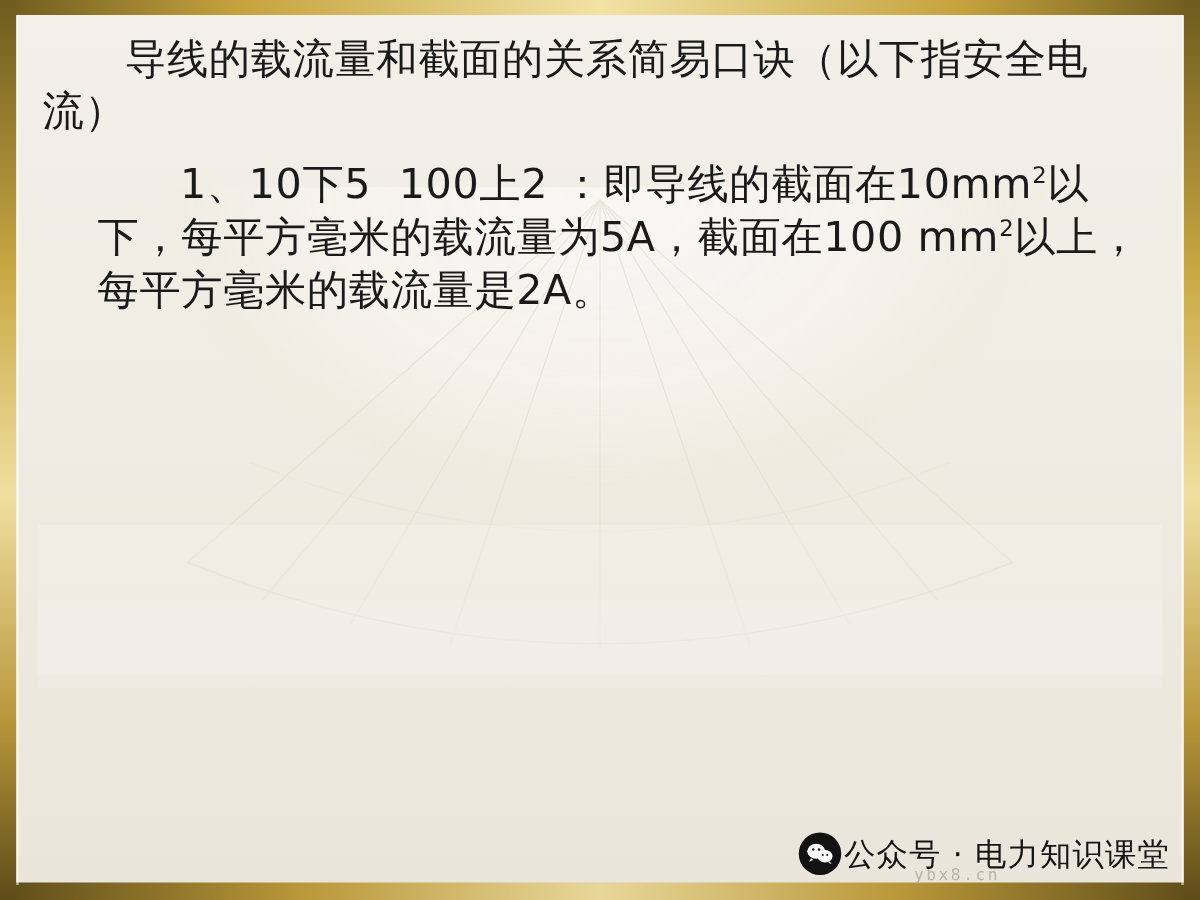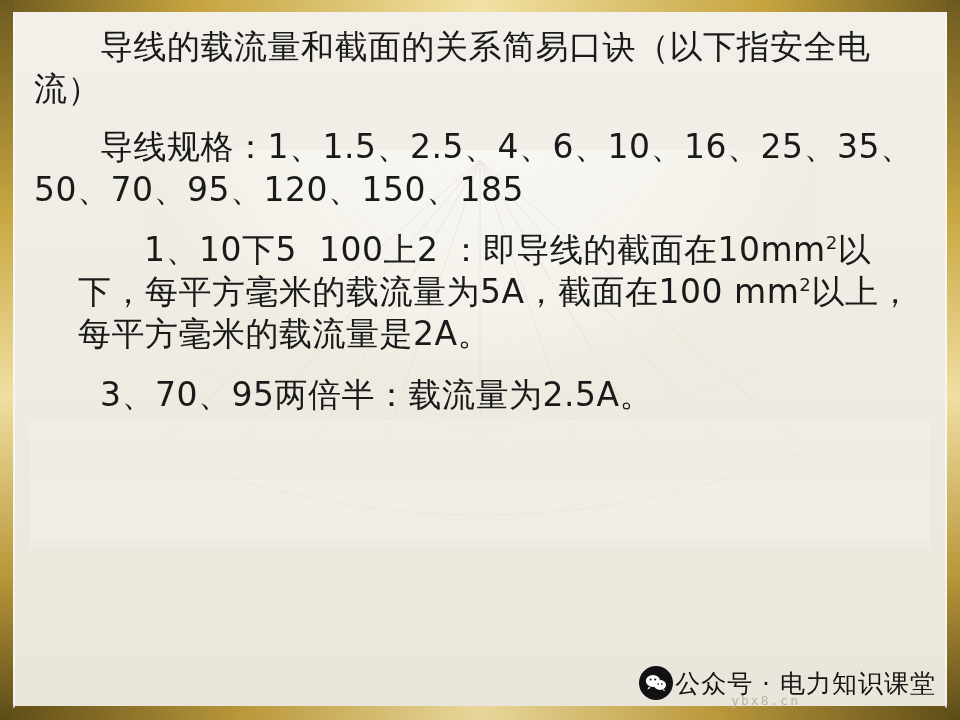--- a/index.html
+++ b/index.html
@@ -184,26 +184,24 @@
       <path d="M170,220 Q450,330 730,220" stroke="#e2ddcd" stroke-width="1" fill="none" opacity="0.6"></path>
     </svg>
     <div class="paper-band band1"></div>
     <div class="paper-band band2"></div>
   </div>
 
   <div class="content">
 
     <p class="para p-title">导线的载流量和截面的关系简易口诀（以下指安全电流）</p>
 
-    <p class="para p-spec">导线规格：1、1.5、2.5、4、6、10、16、25、35、50、70、95、120、150、185</p>
 
     <p class="para p-r1"><span>1、10下5  100上2 ：即导线的截面在10mm</span><sup class="mm">2</sup><span>以下，每平方毫米的载流量为5A，截面在100 mm</span><sup class="mm">2</sup><span>以上，每平方毫米的载流量是2A。</span></p>
 
 
-    <p class="para p-r3">3、70、95两倍半：载流量为2.5A。</p>
 
   </div>
 
   <div class="site-stamp">ybx8.cn</div>
 
   <div class="footer">
     <span class="wechat-badge">
       <svg width="22" height="18" viewBox="0 0 22 18" aria-hidden="true">
         <ellipse cx="8" cy="7" rx="7.2" ry="6" fill="#ffffff"></ellipse>
         <path d="M4,12.6 L2.2,15.4 L5.6,13.9 Z" fill="#ffffff"></path>

